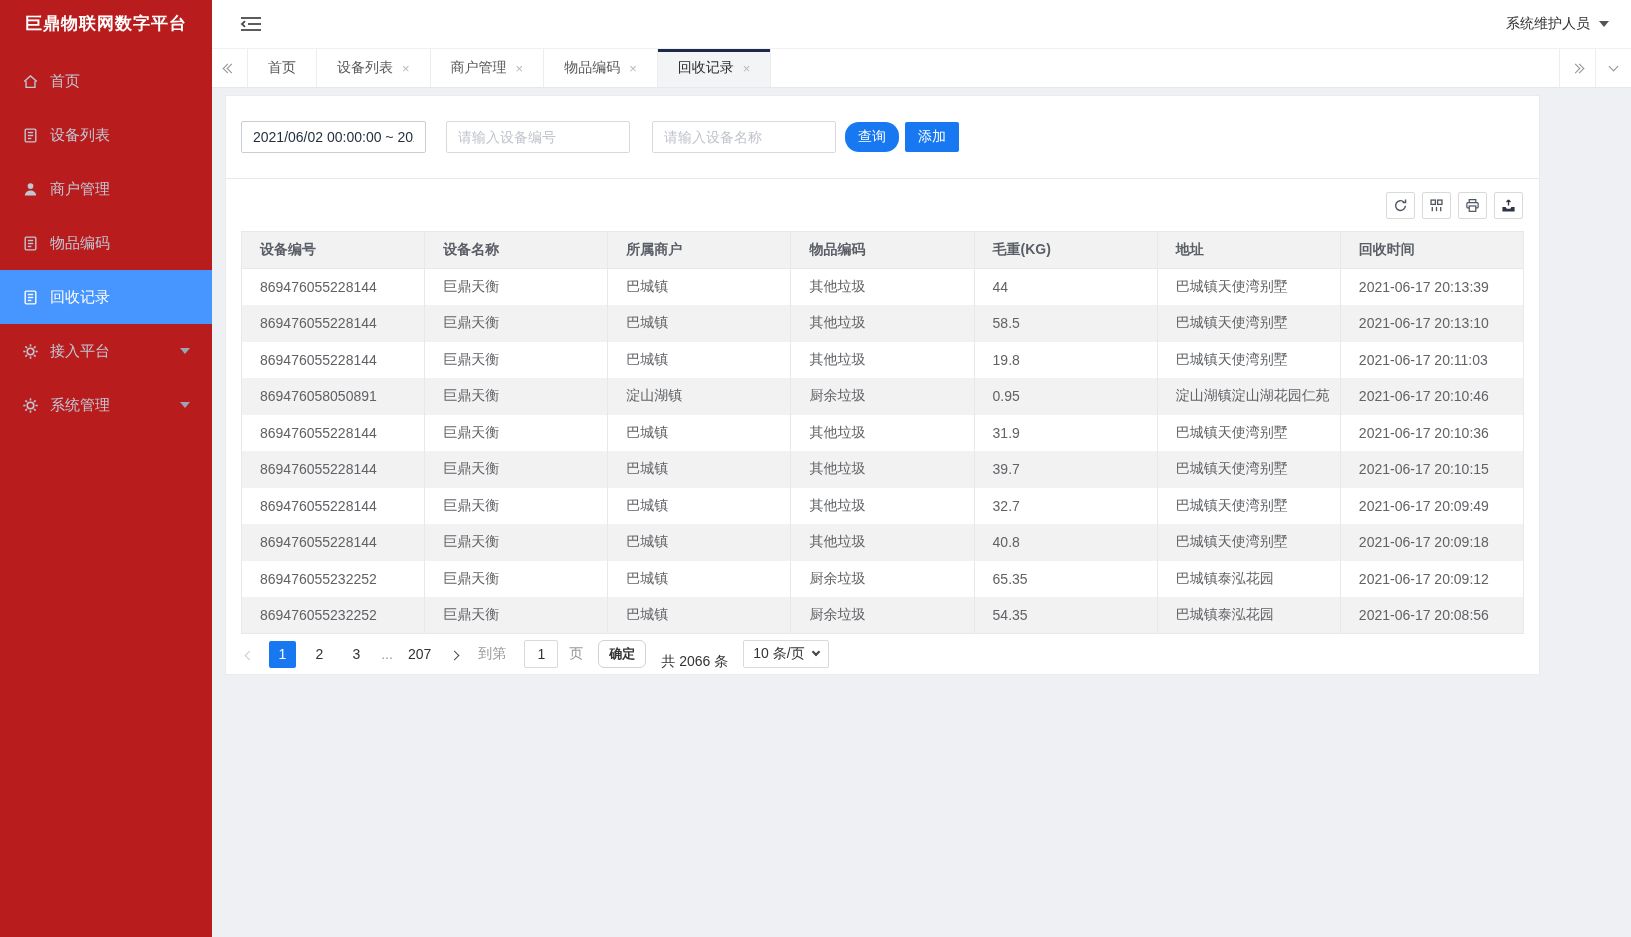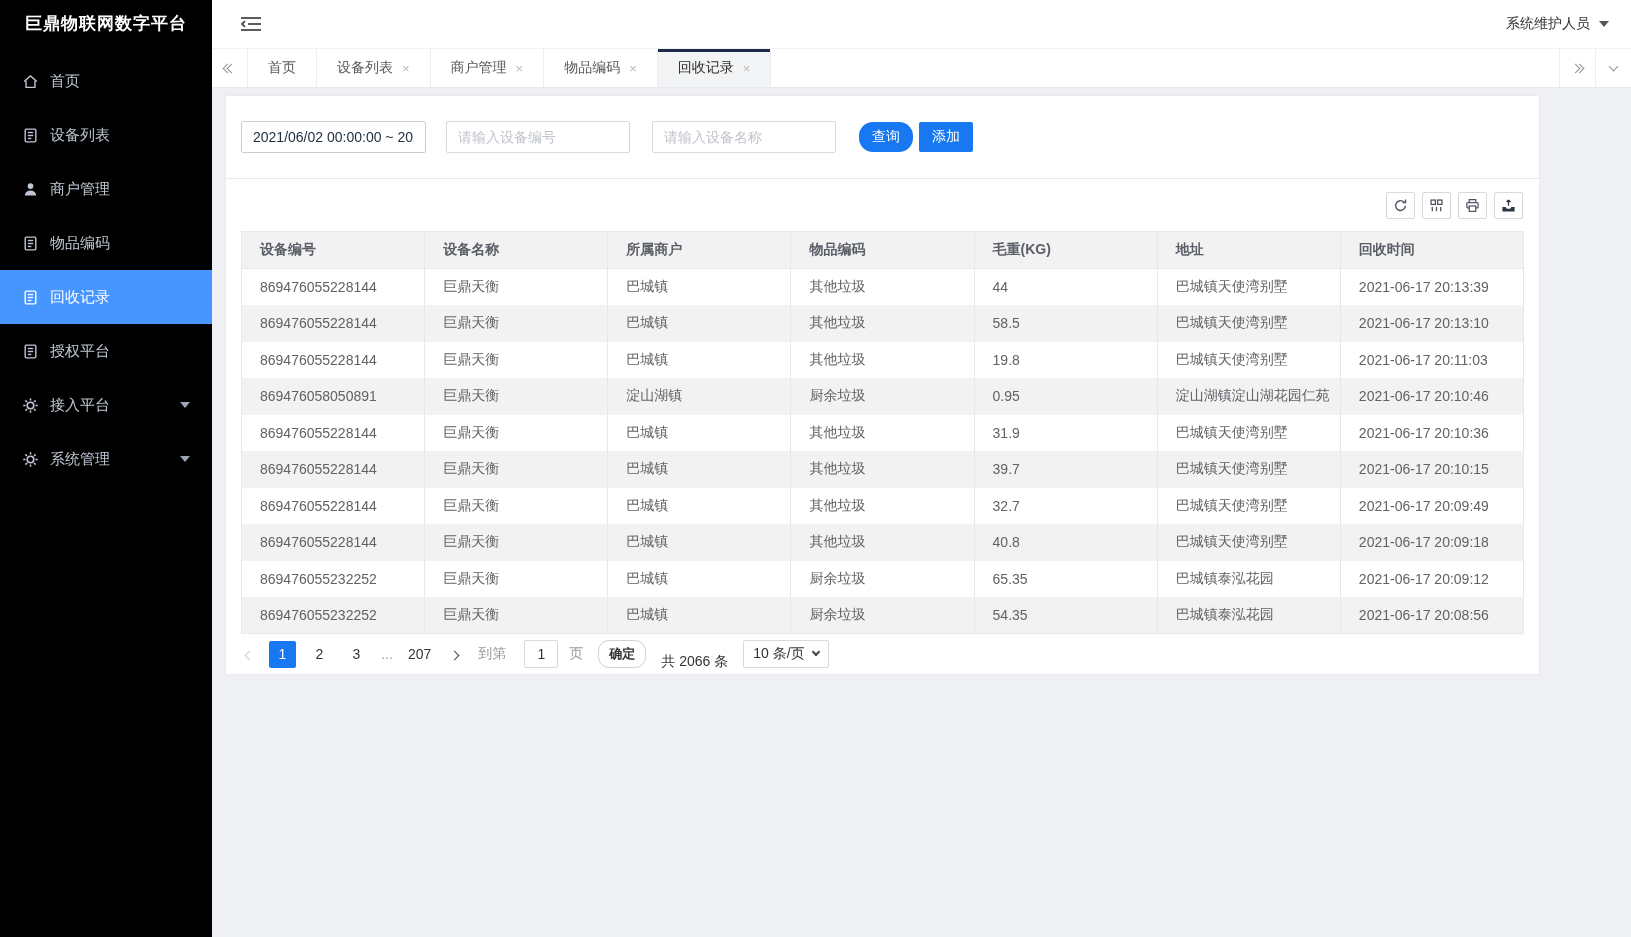--- a/index.html
+++ b/index.html
@@ -5,21 +5,21 @@
   * { box-sizing: border-box; }
   html,body { margin:0; padding:0; }
   body {
     width:1631px; height:937px; overflow:hidden;
     font-family:"Liberation Sans","DejaVu Sans",sans-serif;
     background:#eef0f4; font-size:14px; color:#333;
   }
   .app { display:flex; width:100%; height:100%; }
 
   
-  .sidebar { width:212px; flex-shrink:0; background:#000000; color:#bfc7d3; }
+  .sidebar { width:212px; flex-shrink:0; background:#b91c1c; color:#bfc7d3; }
   .logo { height:48px; line-height:48px; text-align:center; color:#ffffff;
           font-size:17px; font-weight:bold; letter-spacing:1px; white-space:nowrap; }
   .menu { padding-top:6px; }
   .menu-item { height:54px; display:flex; align-items:center; padding:0 22px;
                cursor:pointer; font-size:15px; }
   .menu-item.active { background:#4795ff; color:#ffffff; }
   .mi-icon { width:17px; height:17px; margin-right:11px; display:inline-flex; }
   .mi-icon svg { width:17px; height:17px; }
   .mi-label { white-space:nowrap; }
   .mi-caret { margin-left:auto; width:0; height:0;
@@ -67,21 +67,21 @@
   .filters { height:83px; padding:25px 15px 0; display:flex; align-items:flex-start;
              border-bottom:1px solid #e8e8e8; }
   .txt { height:32px; border:1px solid #d9d9d9; border-radius:2px; padding:0 11px;
          font-size:14px; color:#1f2d3d; font-family:inherit; outline:none; background:#fff; }
   .txt::placeholder { color:#c0c4cc; }
   .date-input { width:185px; border-color:#c8cdd4; }
   .devno-input { width:184px; margin-left:20px; }
   .devname-input { width:184px; margin-left:22px; }
   .btn-primary { height:30px; margin-top:1px; padding:0 13px; background:#1778f2; color:#fff;
                  border:none; border-radius:2px; font-size:14px; font-family:inherit; cursor:pointer; }
-  .btn-search { margin-left:23px;border-radius:14px; }
+  .btn-search { margin-left:9px;border-radius:14px; }
   .btn-add { margin-left:6px; }
 
   .toolbar { height:52px; display:flex; align-items:center; justify-content:flex-end;
              gap:7px; padding:0 16px; }
   .icon-btn { width:29px; height:27px; border:1px solid #d9d9d9; border-radius:2px;
               background:#fff; display:inline-flex; align-items:center; justify-content:center;
               color:#4e5560; cursor:pointer; padding:0; }
   .icon-btn svg { width:15px; height:15px; }
   .icon-btn.dark { color:#2f3542; }
 
@@ -100,21 +100,21 @@
   .pg-next { color:#4a4a4a; margin:0 6px 0 6px; cursor:pointer; }
   .pg-num { min-width:27px; height:27px; line-height:27px; text-align:center;
             margin-right:10px; cursor:pointer; border-radius:2px; padding:0 4px; }
   .pg-num.active { background:#1778f2; color:#fff; }
   .pg-num.ellipsis { color:#999; cursor:default; min-width:14px; padding:0; }
   .goto-label { color:#999; margin:0 18px 0 14px; }
   .goto-input { width:34px; height:28px; border:1px solid #d9d9d9; border-radius:2px;
                 text-align:center; font-size:14px; font-family:inherit; color:#333; outline:none; }
   .page-unit { color:#999; margin:0 15px 0 11px; }
   .confirm-btn { height:28px; padding:0 10px; background:#fff; border:1px solid #d2d2d2;
-                 border-radius:11px; font-weight:bold; font-size:13px; color:#333;
+                 border-radius:6px; font-weight:bold; font-size:13px; color:#333;
                  font-family:inherit; cursor:pointer; }
   .total { margin:16px 15px 0 15px; }
   .size-select { height:28px; border:1px solid #d9d9d9; border-radius:2px; background:#fff;
                  display:inline-flex; align-items:center; gap:8px; padding:0 9px;
                  cursor:pointer; color:#333; }
   .size-select .chv { width:6px; height:6px; border-width:0 2px 2px 0; border-style:solid; color:#444; }
 </style>
 </head>
 <body>
 
@@ -166,31 +166,20 @@
         <div class="menu-item active">
           <span class="mi-icon">
             <svg viewBox="0 0 16 16" fill="none" stroke="currentColor" stroke-width="1.3">
               <rect x="3" y="2" width="10" height="12" rx="1"></rect>
               <line x1="5.5" y1="5.2" x2="10.5" y2="5.2"></line>
               <line x1="5.5" y1="8" x2="10.5" y2="8"></line>
               <line x1="5.5" y1="10.8" x2="8.8" y2="10.8"></line>
             </svg>
           </span>
           <span class="mi-label">回收记录</span>
-        </div>
-        <div class="menu-item">
-          <span class="mi-icon">
-            <svg viewBox="0 0 16 16" fill="none" stroke="currentColor" stroke-width="1.3">
-              <rect x="3" y="2" width="10" height="12" rx="1"></rect>
-              <line x1="5.5" y1="5.2" x2="10.5" y2="5.2"></line>
-              <line x1="5.5" y1="8" x2="10.5" y2="8"></line>
-              <line x1="5.5" y1="10.8" x2="8.8" y2="10.8"></line>
-            </svg>
-          </span>
-          <span class="mi-label">授权平台</span>
         </div>
         <div class="menu-item">
           <span class="mi-icon">
             <svg viewBox="0 0 16 16" fill="none" stroke="currentColor" stroke-width="1.5">
               <circle cx="8" cy="8" r="3.1"></circle>
               <line x1="8" y1="1.2" x2="8" y2="3.3"></line>
               <line x1="8" y1="12.7" x2="8" y2="14.8"></line>
               <line x1="1.2" y1="8" x2="3.3" y2="8"></line>
               <line x1="12.7" y1="8" x2="14.8" y2="8"></line>
               <line x1="3.2" y1="3.2" x2="4.7" y2="4.7"></line>

